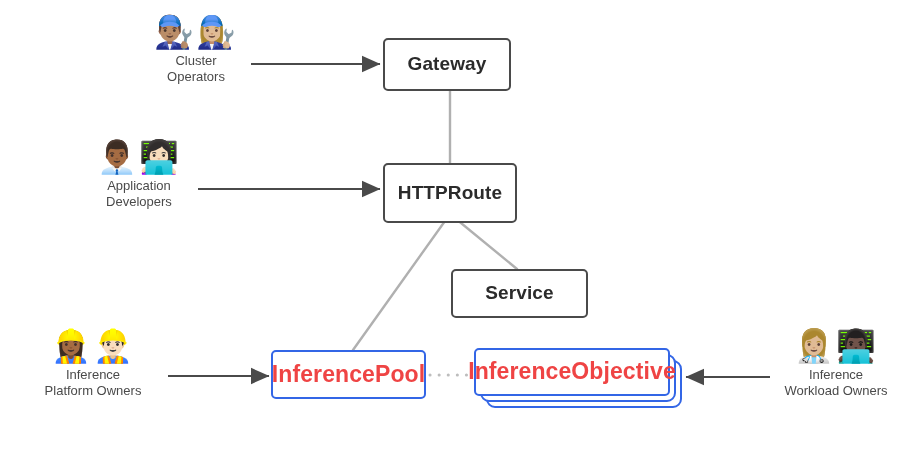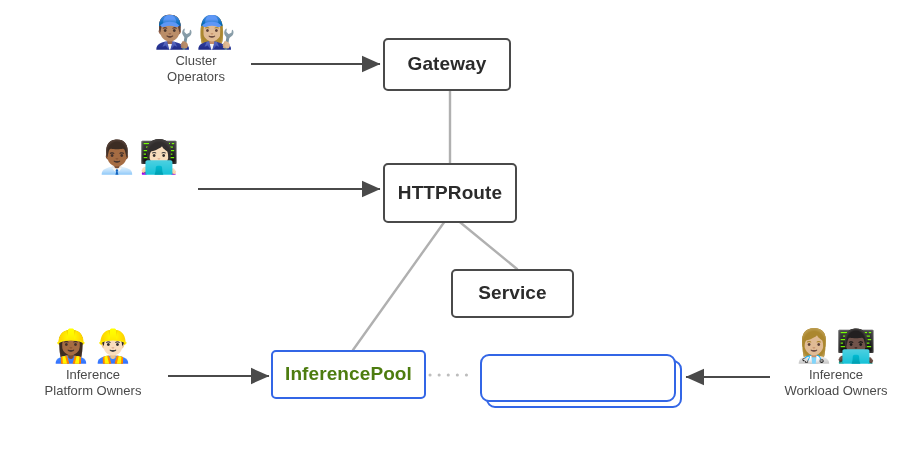--- a/index.html
+++ b/index.html
@@ -46,22 +46,22 @@
     border: 2.4px solid #4a4a4a;
   }
   .node-dark .node-label {
     color: #2b2b2b;
     font-size: 19px;
   }
   .node-blue {
     border: 2.6px solid #3366e6;
   }
   .node-blue .node-label {
-    color: #4d7c0f;
-    font-size: 19px;
+    color: #ef4444;
+    font-size: 23px;
   }
 
   
   .stack-wrap {
     position: absolute;
   }
   .stack-layer {
     position: absolute;
     box-sizing: border-box;
     background: #ffffff;
@@ -125,41 +125,46 @@
   </svg>
 
   <div class="node node-dark" style="left:383px; top:38px; width:128px; height:53px;">
     <span class="node-label">Gateway</span>
   </div>
 
   <div class="node node-dark" style="left:383px; top:163px; width:134px; height:60px;">
     <span class="node-label">HTTPRoute</span>
   </div>
 
-  <div class="node node-dark" style="left:451px; top:269px; width:123px; height:49px;">
+  <div class="node node-dark" style="left:451px; top:269px; width:137px; height:49px;">
     <span class="node-label">Service</span>
   </div>
 
   <div class="node node-blue" style="left:271px; top:350px; width:155px; height:49px;">
     <span class="node-label">InferencePool</span>
   </div>
 
   <div class="stack-wrap" style="left:474px; top:348px; width:220px; height:64px;">
     <div class="stack-layer" style="left:12px; top:12px; width:196px; height:48px;"></div>
     <div class="stack-layer" style="left:6px; top:6px; width:196px; height:48px;"></div>
+    <div class="node node-blue" style="left:0px; top:0px; width:196px; height:48px;">
+      <span class="node-label">InferenceObjective</span>
+    </div>
   </div>
 
   <div class="persona" style="left:133px; top:16px; width:126px;">
     <div class="persona-emojis">👨🏽‍🔧👩🏼‍🔧</div>
     <div class="persona-name">Cluster
 Operators</div>
   </div>
 
   <div class="persona" style="left:76px; top:141px; width:126px;">
     <div class="persona-emojis">👨🏾‍💼👩🏻‍💻</div>
+    <div class="persona-name">Application
+Developers</div>
   </div>
 
   <div class="persona" style="left:20px; top:330px; width:146px;">
     <div class="persona-emojis">👷🏾‍♀️👷🏻‍♂️</div>
     <div class="persona-name">Inference
 Platform Owners</div>
   </div>
 
   <div class="persona" style="left:770px; top:330px; width:132px;">
     <div class="persona-emojis">👩🏼‍⚕️👨🏿‍💻</div>

